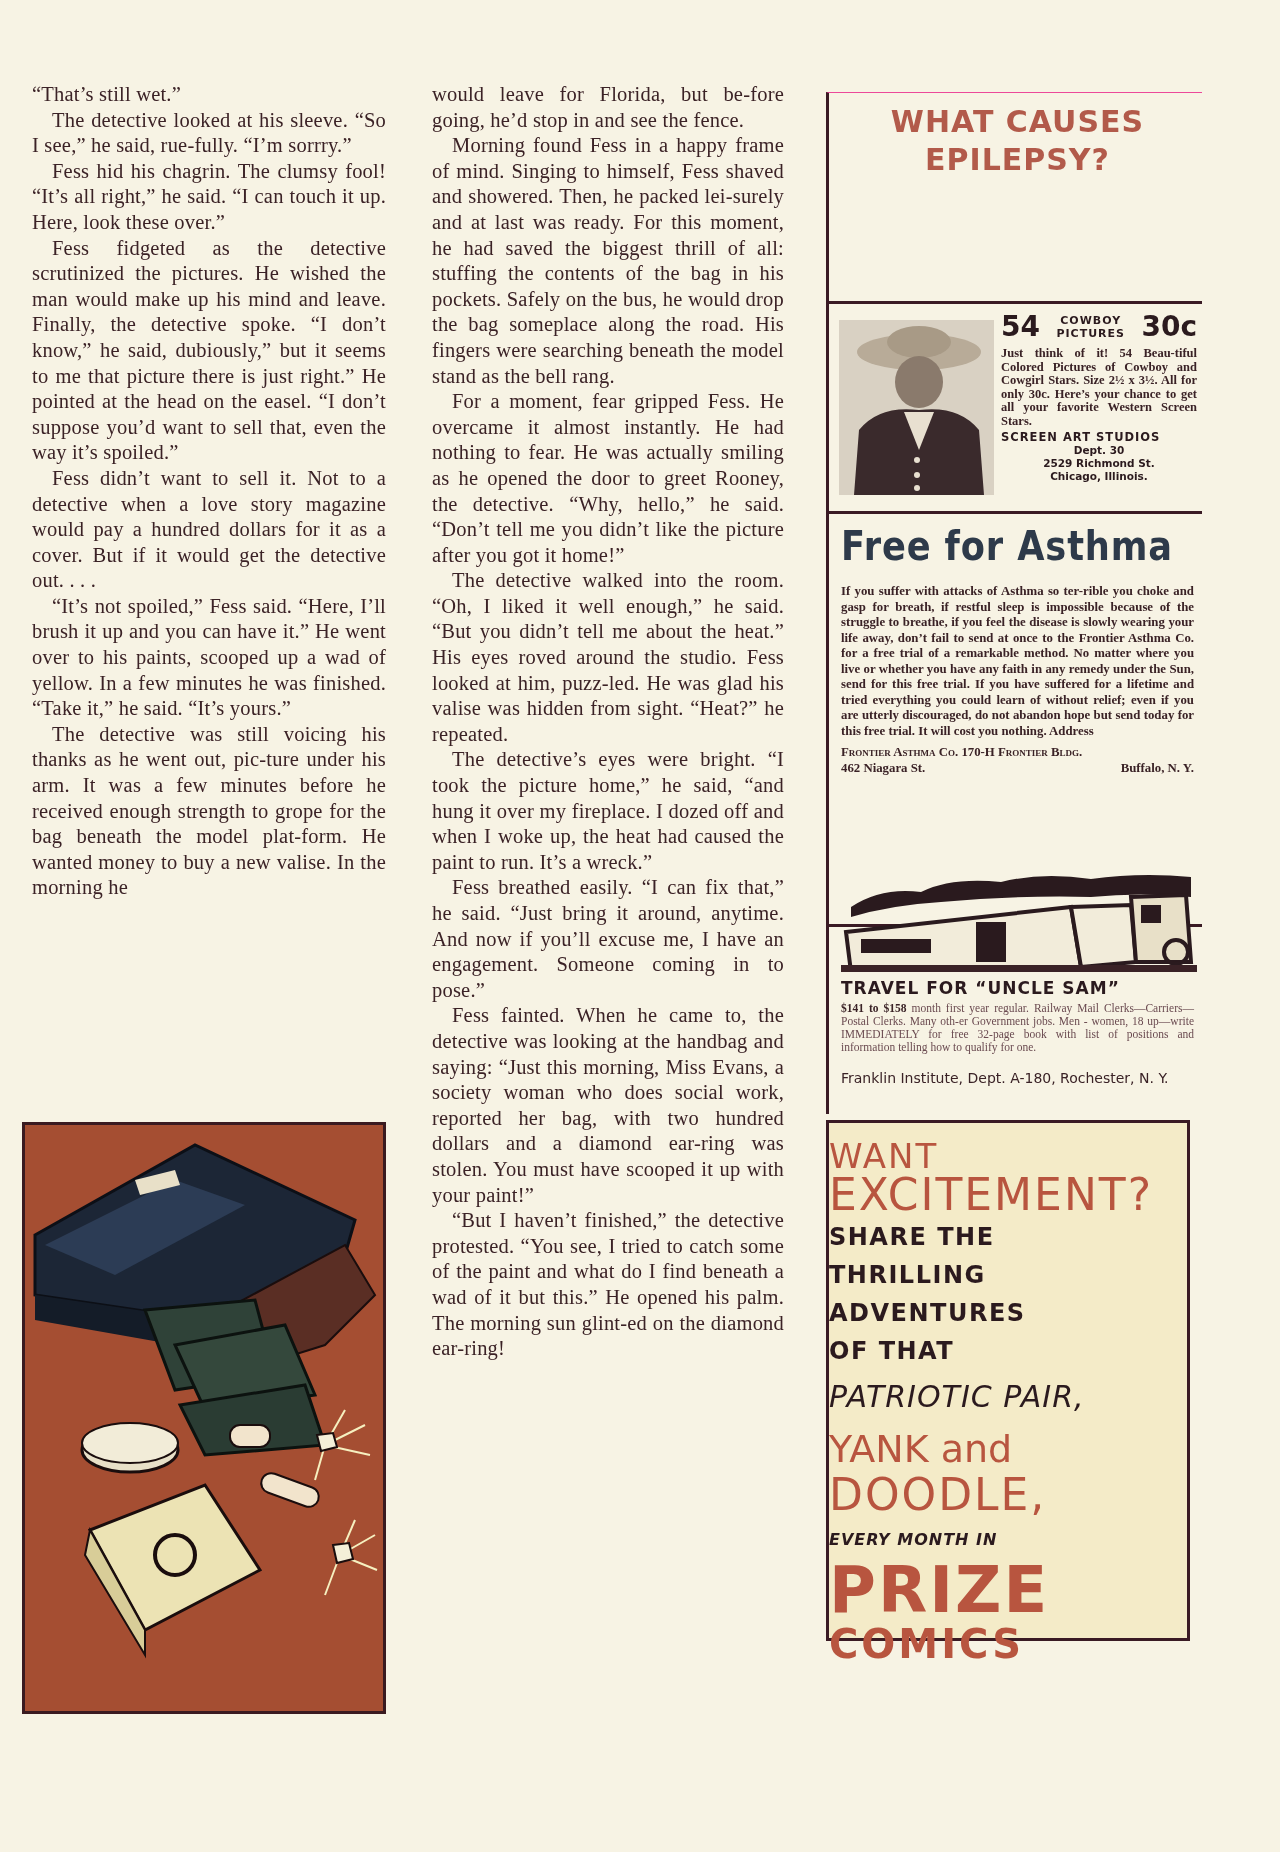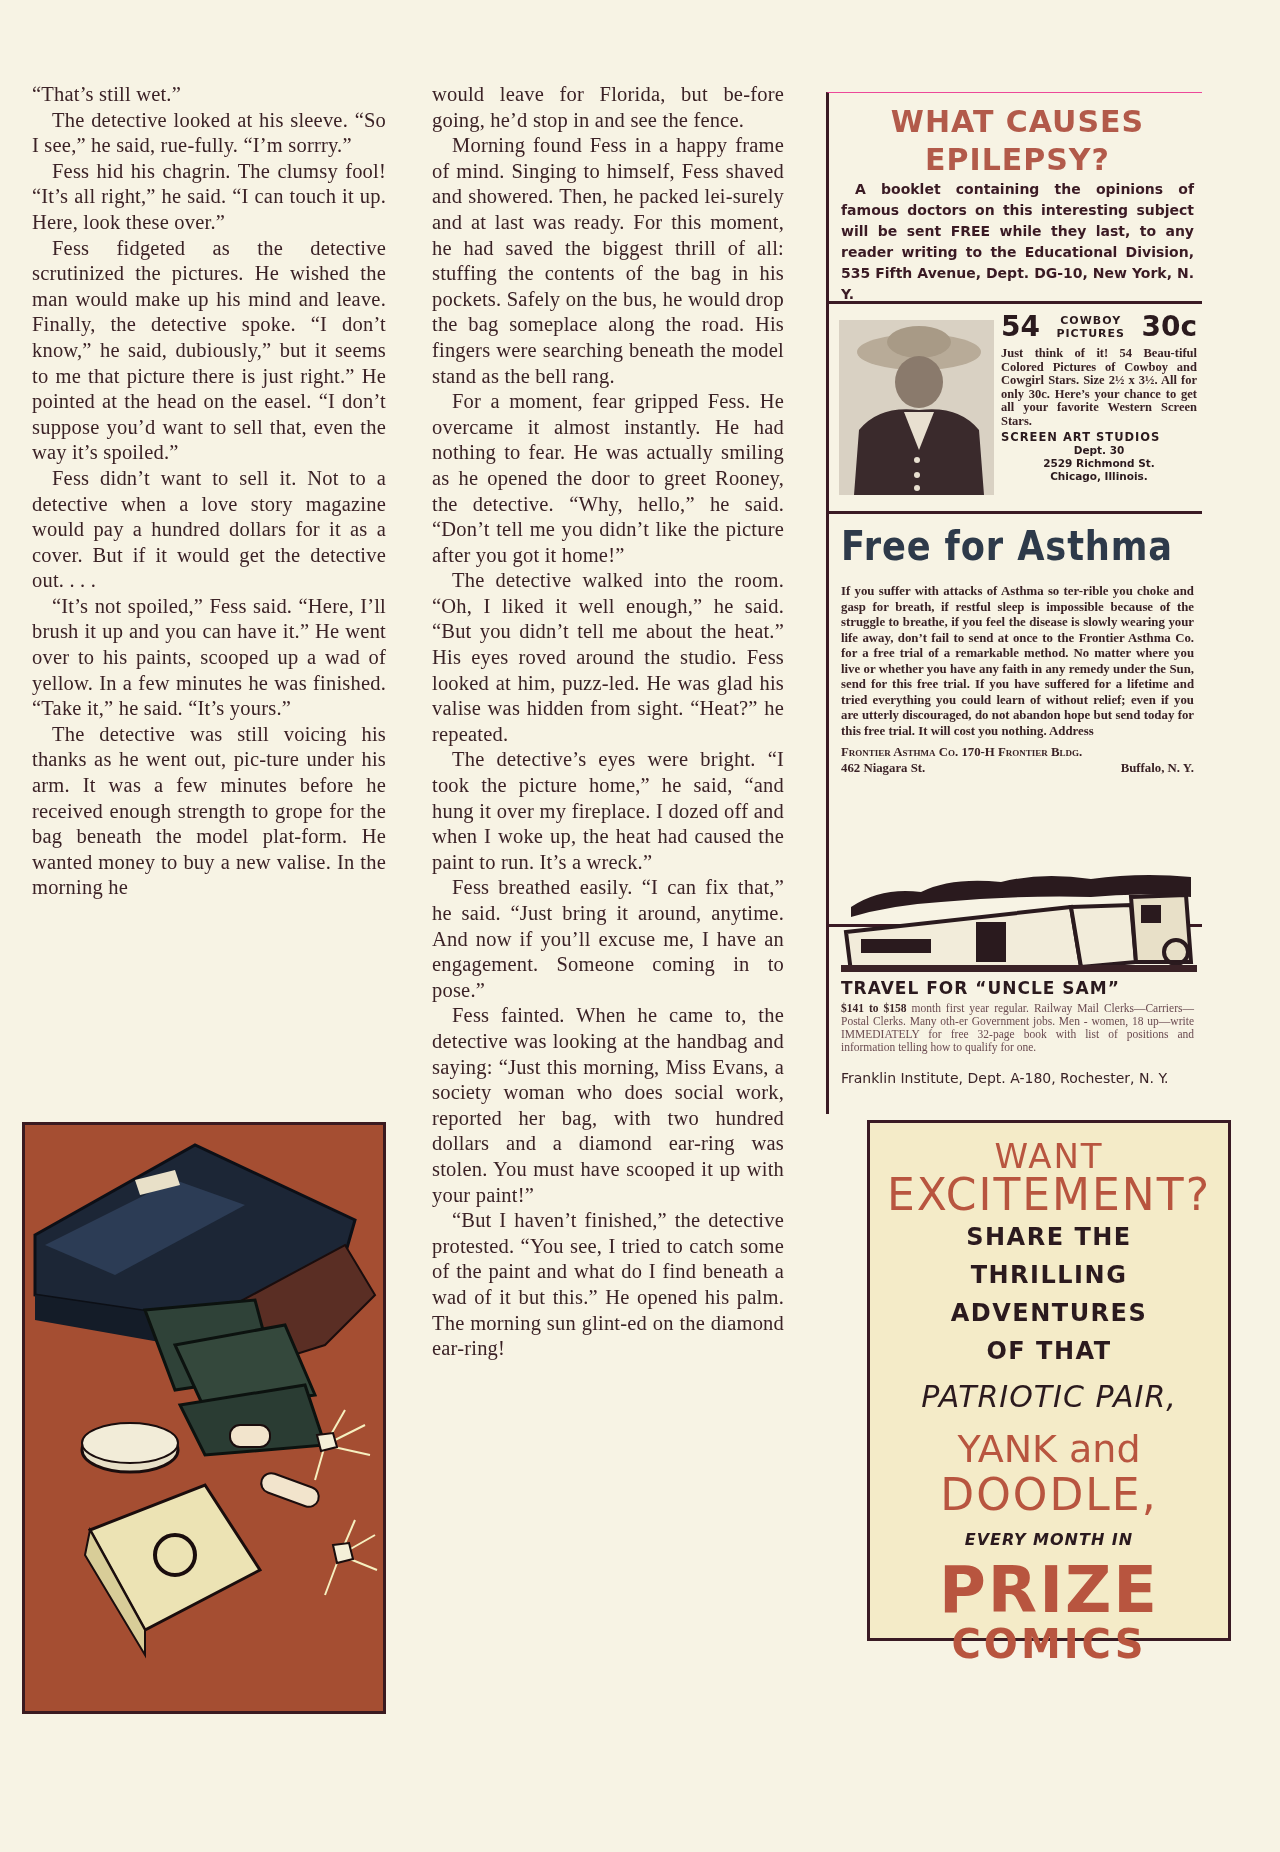--- a/index.html
+++ b/index.html
@@ -80,22 +80,21 @@
     font-family: "DejaVu Sans", sans-serif; font-weight: bold;
     font-size: 17px; color: #2b1a1e; letter-spacing: 1px; margin-top: 6px; white-space: nowrap;
   }
   #ad-travel .body { font-size: 11.5px; line-height: 13px; text-align: justify; color: #6a4a50; margin-top: 4px; }
   #ad-travel .body b { color: #3a2226; }
   #ad-travel .foot { font-family: "DejaVu Sans", sans-serif; font-weight: normal; font-size: 14px; color: #3a2226; margin-top: 16px; white-space: nowrap; }
 
   #ad-prize {
     position: absolute; left: 826px; top: 1120px; width: 364px; height: 521px;
     background: #f4ebc8; border: 3px solid #3a1a24; box-sizing: border-box;
-    text-align: center;
-    margin-left: 41px;
+    text-align: left;
   }
   .pz-red { color: #b8553f; font-family: "DejaVu Sans", sans-serif; }
   .pz-dark { color: #2b1a1e; font-family: "DejaVu Sans", sans-serif; font-weight: bold; }
   #ad-prize .want { font-size: 34px; line-height: 38px; margin-top: 14px; letter-spacing: 2px; }
   #ad-prize .excite { font-size: 44px; line-height: 40px; letter-spacing: 2px; }
   #ad-prize .share { font-size: 24px; line-height: 32px; margin-top: 6px; letter-spacing: 1.5px; }
   #ad-prize .pair { font-size: 30px; line-height: 44px; margin-top: 8px; font-style: italic; font-weight: normal; letter-spacing: 1px; }
   #ad-prize .yank { font-size: 38px; line-height: 44px; margin-top: 8px; }
   #ad-prize .doodle { font-size: 44px; line-height: 48px; letter-spacing: 2px; }
   #ad-prize .every { font-size: 16px; line-height: 34px; font-style: italic; margin-top: 4px; letter-spacing: 1px; }
@@ -163,21 +162,20 @@
   <p>Fess breathed easily. “I can fix that,” he said. “Just bring it around, anytime. And now if you’ll excuse me, I have an engagement. Someone coming in to pose.”</p>
   <p>Fess fainted. When he came to, the detective was looking at the handbag and saying: “Just this morning, Miss Evans, a society woman who does social work, reported her bag, with two hundred dollars and a diamond ear-ring was stolen. You must have scooped it up with your paint!”</p>
   <p>“But I haven’t finished,” the detective protested. “You see, I tried to catch some of the paint and what do I find beneath a wad of it but this.” He opened his palm. The morning sun glint-ed on the diamond ear-ring!</p>
 </div>
 
 <div id="ads">
 
   <div id="ad-epilepsy" class="ad ad-divider">
     <div class="head">WHAT CAUSES</div>
     <div class="head">EPILEPSY?</div>
-    <div class="body">A booklet containing the opinions of famous doctors on this interesting subject will be sent FREE while they last, to any reader writing to the Educational Division, 535 Fifth Avenue, Dept. DG-10, New York, N. Y.</div>
   </div>
 
   <div id="ad-cowboy" class="ad ad-divider">
     <div class="photo">
       <svg width="155" height="175" viewBox="0 0 155 175">
         <rect width="155" height="175" fill="#d9d1c3"></rect>
         <ellipse cx="80" cy="32" rx="62" ry="18" fill="#b8ab98"></ellipse>
         <ellipse cx="80" cy="22" rx="32" ry="16" fill="#a89a86"></ellipse>
         <ellipse cx="80" cy="62" rx="24" ry="26" fill="#8a7a6c"></ellipse>
         <path d="M15,175 L20,110 Q40,85 80,90 Q120,85 140,110 L145,175 Z" fill="#3a2a2c"></path>

